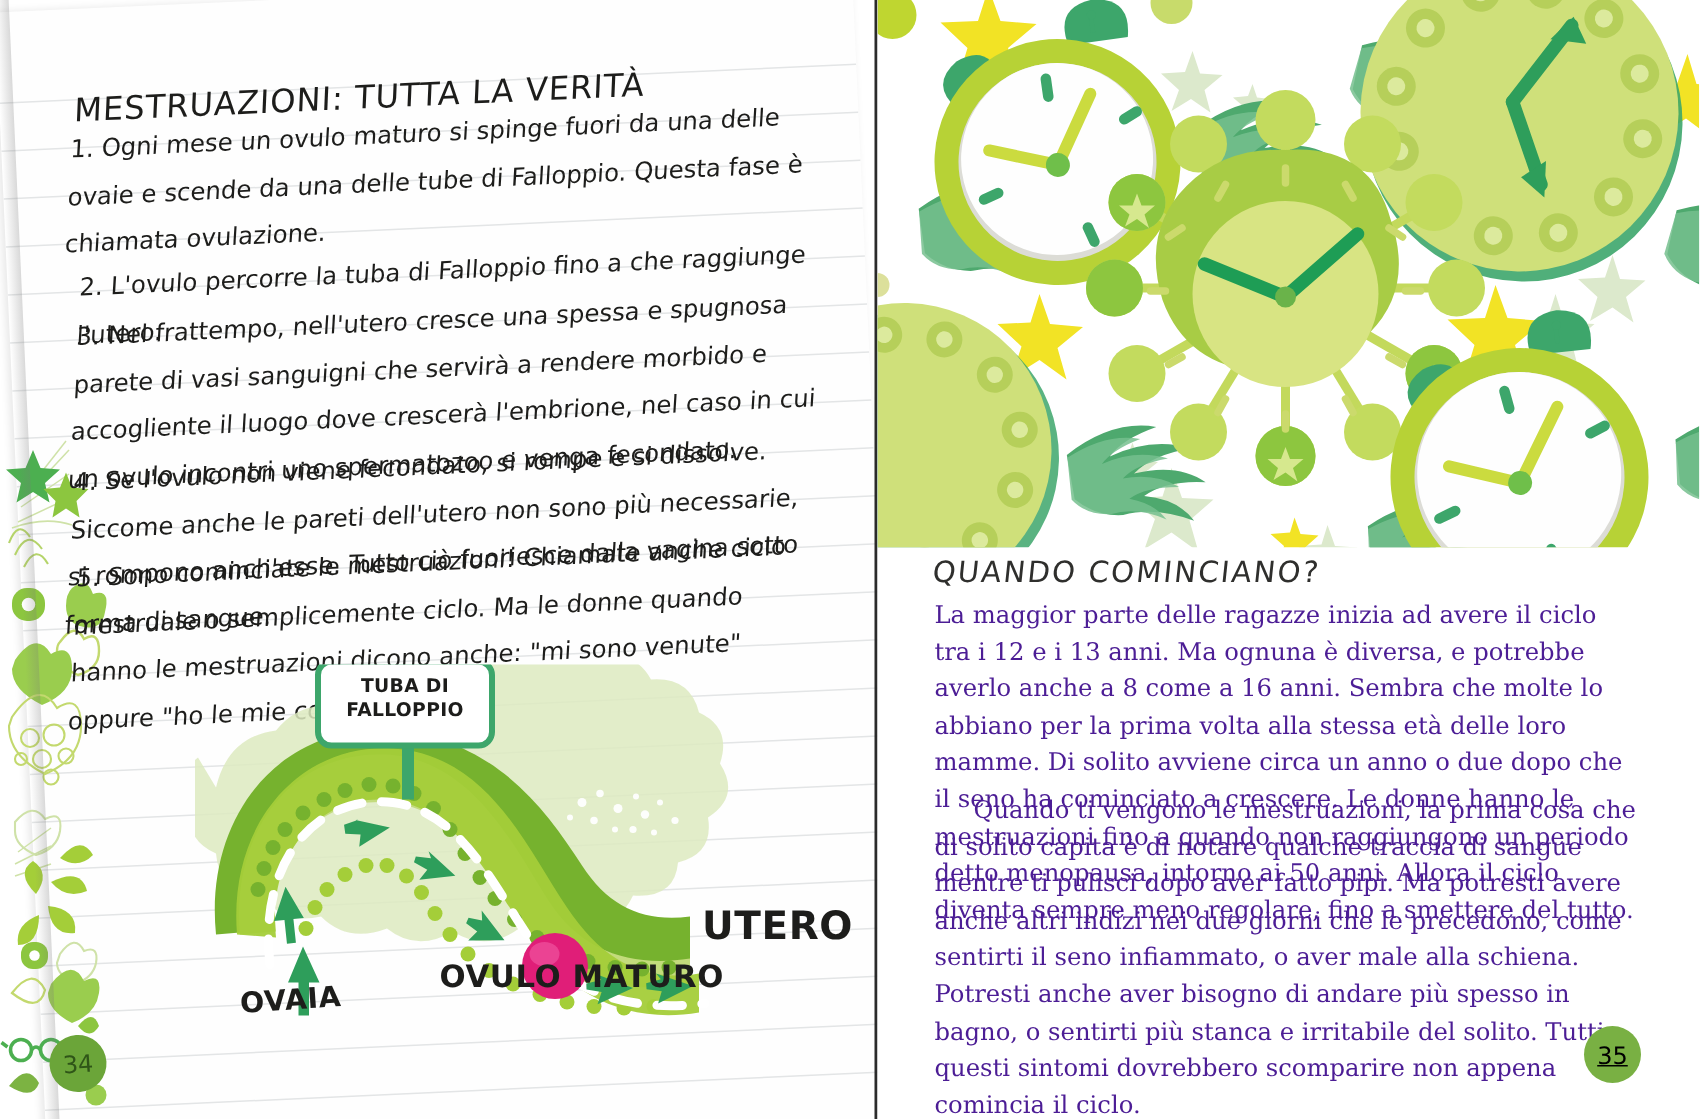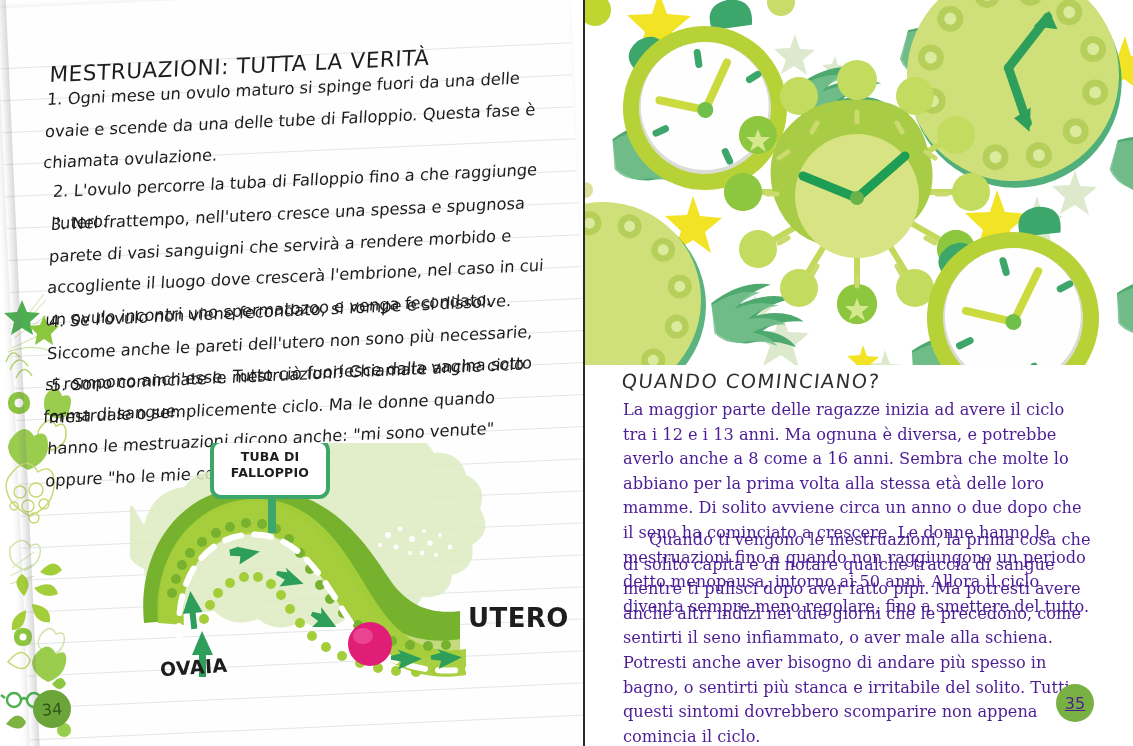--- a/index.html
+++ b/index.html
@@ -51,21 +51,21 @@
   #lbl-ovaia{left:30px;top:213px;font-size:19px;transform:rotate(-4deg);}
   #lbl-ovulo{left:163px;top:196px;font-size:20.5px;}
   #lbl-utero{left:338px;top:160px;font-size:26px;}
 
   
   .pagenum{
     position:absolute;border-radius:50%;display:flex;align-items:center;justify-content:center;
     font-size:16px;color:#3f6b21;font-weight:500;
   }
   #pg-left{left:33px;top:690px;width:38px;height:38px;background:#6ba539;color:#2f5518;transform:rotate(-4deg);}
-  #pg-right{left:1056px;top:684px;width:38px;height:38px;background:#79b043;color:#4c1d95;text-decoration:underline;}
+  #pg-right{left:1056px;top:684px;width:38px;height:38px;background:#79b043;color:#000000;text-decoration:underline;}
 
   
   .right-page{position:absolute;left:585px;top:0;width:548px;height:746px;background:#fff;overflow:hidden;}
   .spine-line{position:absolute;left:583px;top:0;width:1.5px;height:746px;background:#2b2b2b;}
   .illus{position:absolute;left:0;top:0;width:548px;height:365px;overflow:hidden;}
 
   .rtext{position:absolute;left:38px;width:468px;color:#3a3a38;}
   .rhead{
     font-size:19.5px;letter-spacing:1.4px;color:#2f2f2d;
     font-family:"DejaVu Sans",sans-serif;
@@ -306,20 +306,21 @@
         <rect x="82" y="-2" width="116" height="56" rx="9" fill="#ffffff" stroke="#3DA66B" stroke-width="4"></rect>
       </svg>
 
       
       <div style="position:absolute;left:82px;top:-2px;width:116px;height:56px;">
         <div class="sign-txt">TUBA DI</div>
         <div class="sign-txt" style="top:25px">FALLOPPIO</div>
       </div>
 
       <div class="dlabel" id="lbl-ovaia">OVAIA</div>
+      <div class="dlabel" id="lbl-ovulo">OVULO MATURO</div>
       <div class="dlabel" id="lbl-utero">UTERO</div>
     </div>
 
     <div class="pagenum" id="pg-left">34</div>
   </div>
 
   <div class="spine-line"></div>
 
   <div class="right-page">
 

